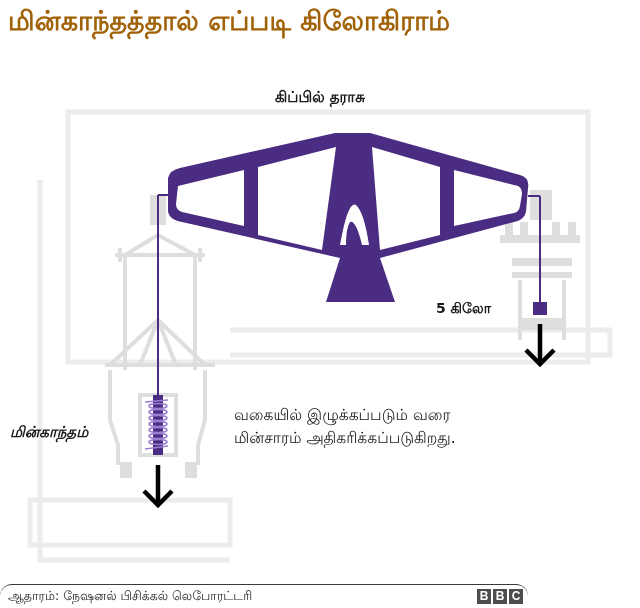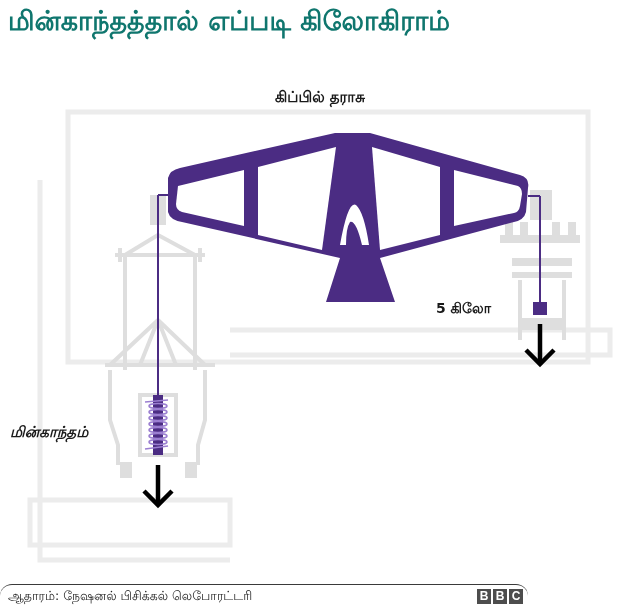--- a/index.html
+++ b/index.html
@@ -1,19 +1,19 @@
 <!DOCTYPE html>
 <html><head>
 <meta charset="utf-8">
 <style>
   html, body { margin: 0; padding: 0; background: #ffffff; }
   body { width: 640px; height: 608px; position: relative; overflow: hidden;
          font-family: "DejaVu Sans", "Liberation Sans", sans-serif; color: #1a1a1a; }
   .title { position: absolute; left: 8px; top: 2px; width: 630px;
-           font-size: 27px; font-weight: bold; line-height: 37px; color: #0f766e; }
+           font-size: 27px; font-weight: bold; line-height: 37px; color: #a16207; }
   .title span { display: block; }
   .diagram { position: absolute; left: 0; top: 0; width: 640px; height: 608px; }
   .label { position: absolute; font-weight: bold; color: #1a1a1a; white-space: nowrap; }
   .balance-label { left: 0; width: 640px; top: 88px; text-align: center; font-size: 15px; }
   .kilo-label { left: 436px; top: 300px; font-size: 14px; }
   .magnet-label { left: 10px; top: 423px; font-size: 15px; font-style: italic; }
   .explanation { position: absolute; left: 234px; top: 404px; font-size: 15.5px;
                  line-height: 23px; color: #1a1a1a; }
   .explanation span { display: block; white-space: nowrap; }
   .footer { position: absolute; left: 0; top: 584px; width: 528px; height: 24px;
@@ -106,20 +106,22 @@
     <line x1="540" y1="324" x2="540" y2="364"></line>
     <polyline points="526,350 540,364 554,350"></polyline>
   </g>
 </svg>
 
 <div class="label balance-label">கிப்பில் தராசு</div>
 <div class="label kilo-label">5 கிலோ</div>
 <div class="label magnet-label">மின்காந்தம்</div>
 
 <div class="explanation">
+  <span>வகையில் இழுக்கப்படும் வரை</span>
+  <span>மின்சாரம் அதிகரிக்கப்படுகிறது.</span>
 </div>
 
 <div class="footer">
   <div class="source">ஆதாரம்: நேஷனல் பிசிக்கல் லெபோரட்டரி</div>
   <div class="bbc">
     <span>B</span>
     <span>B</span>
     <span>C</span>
   </div>
 </div>

